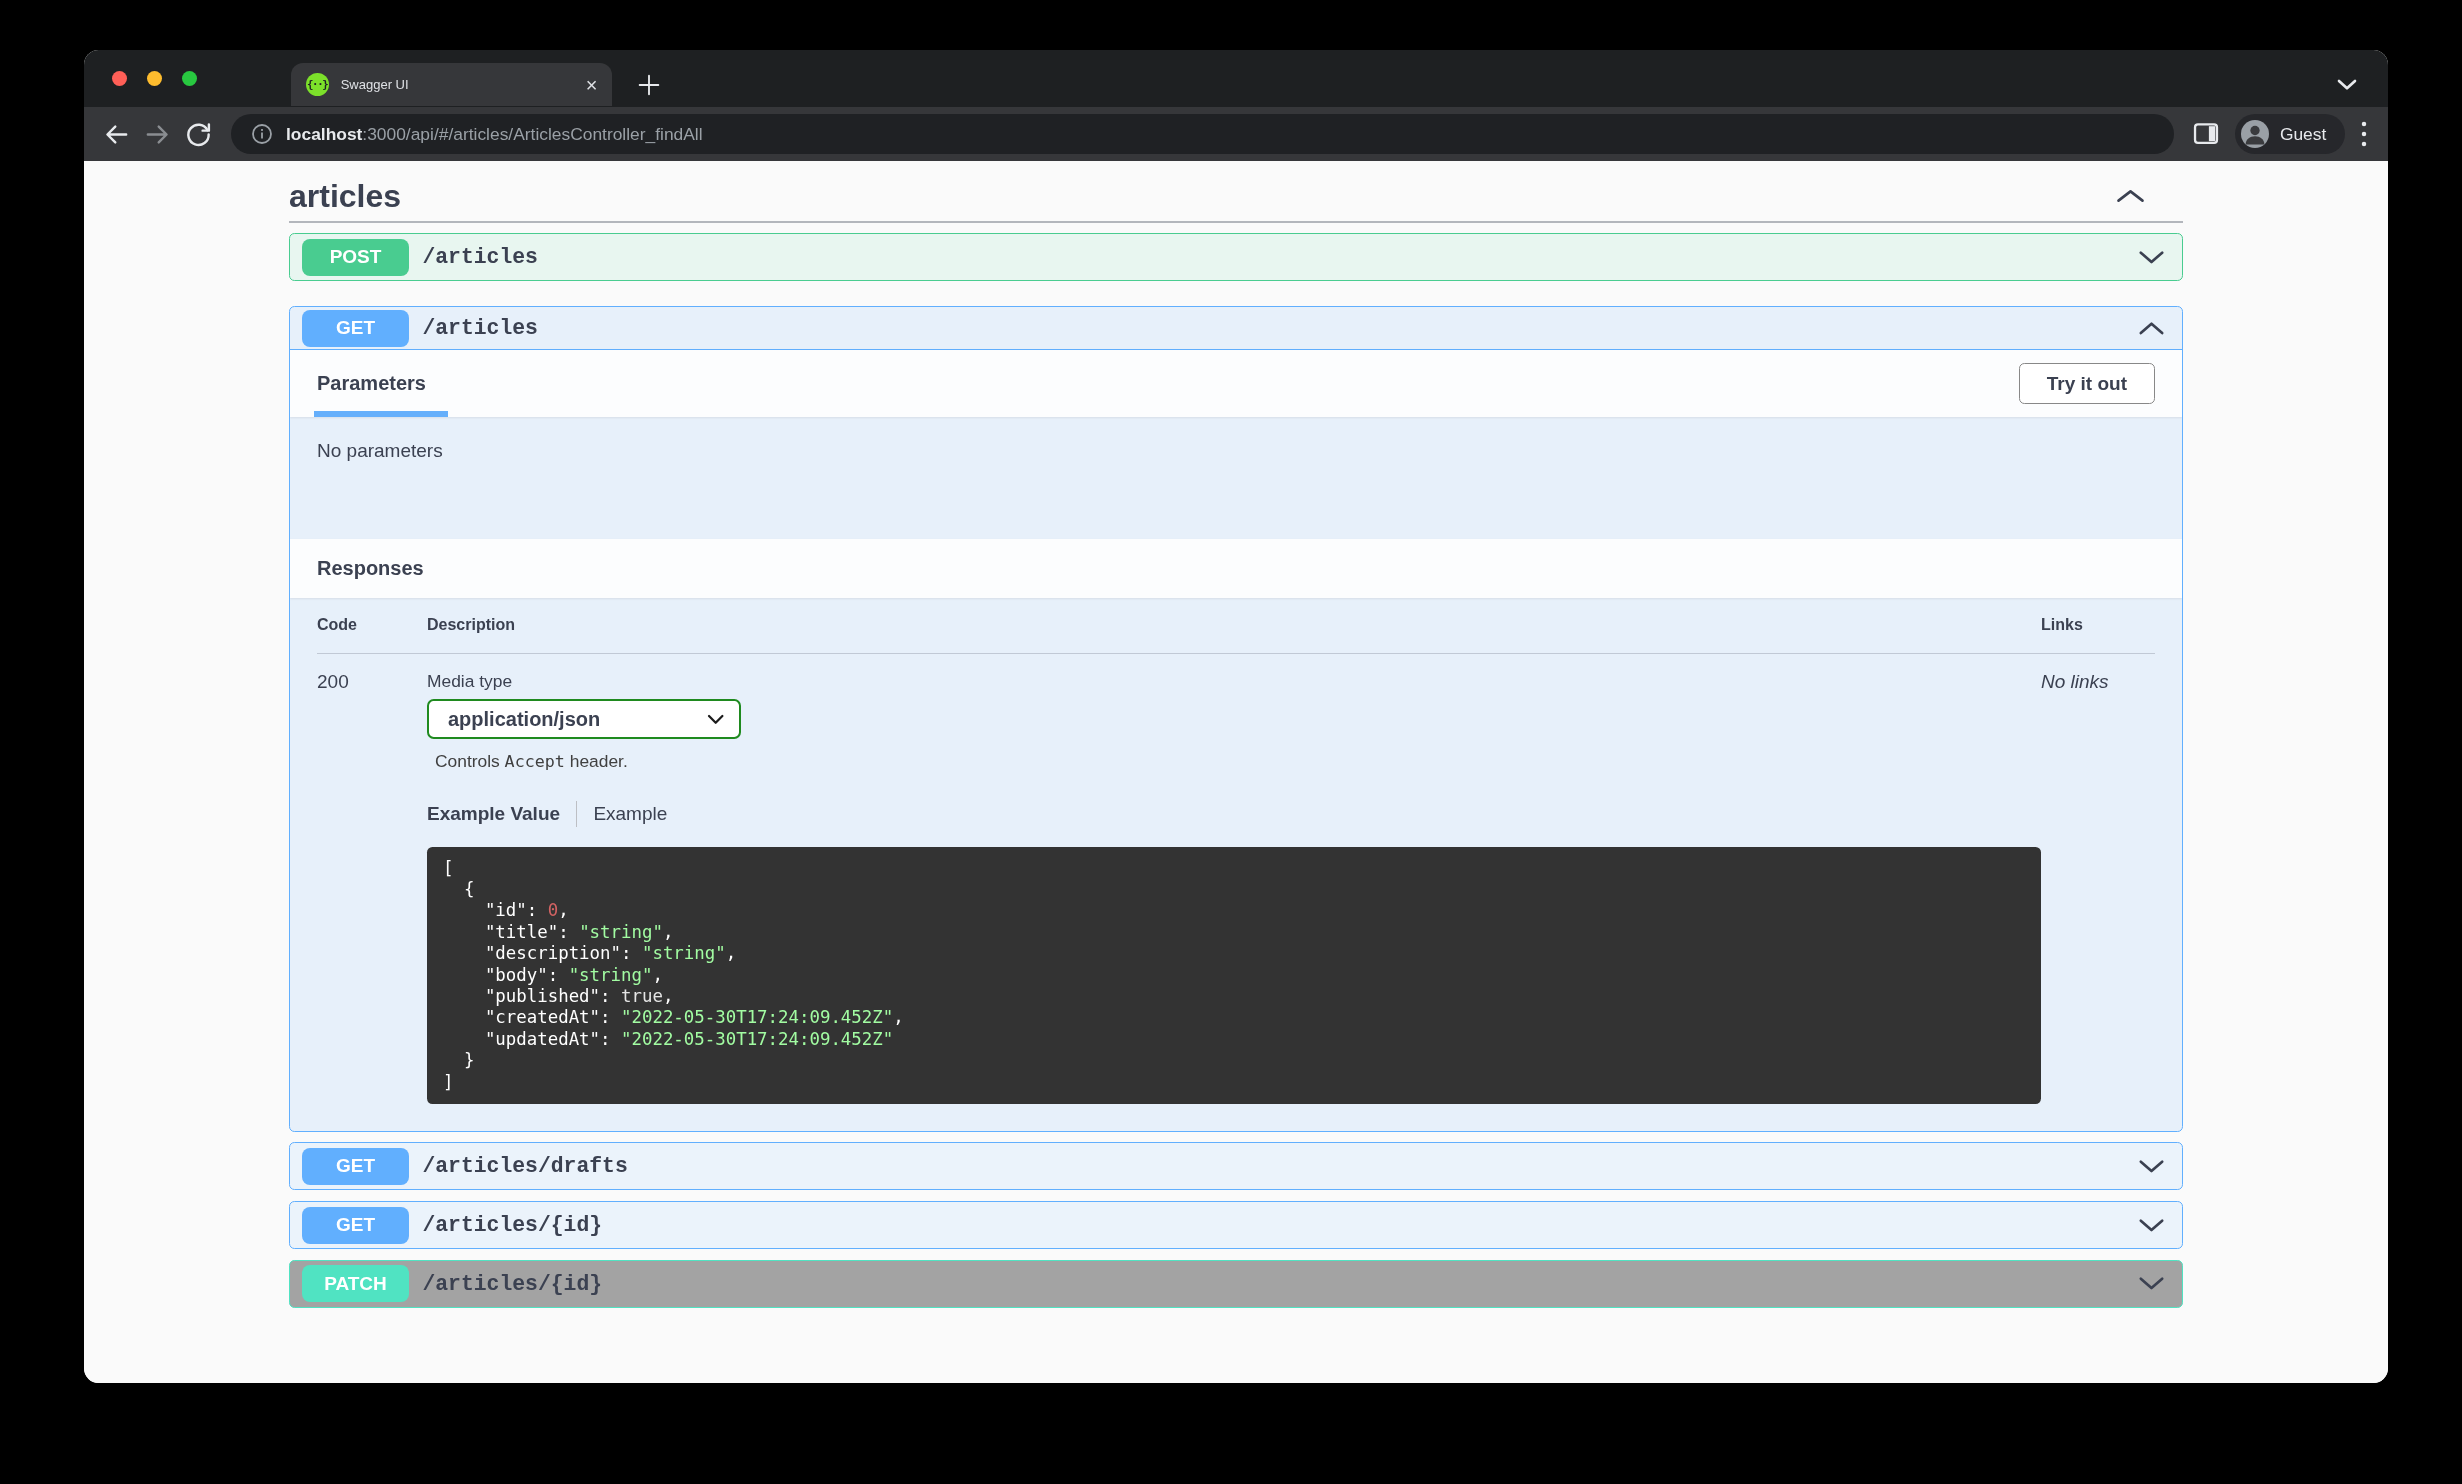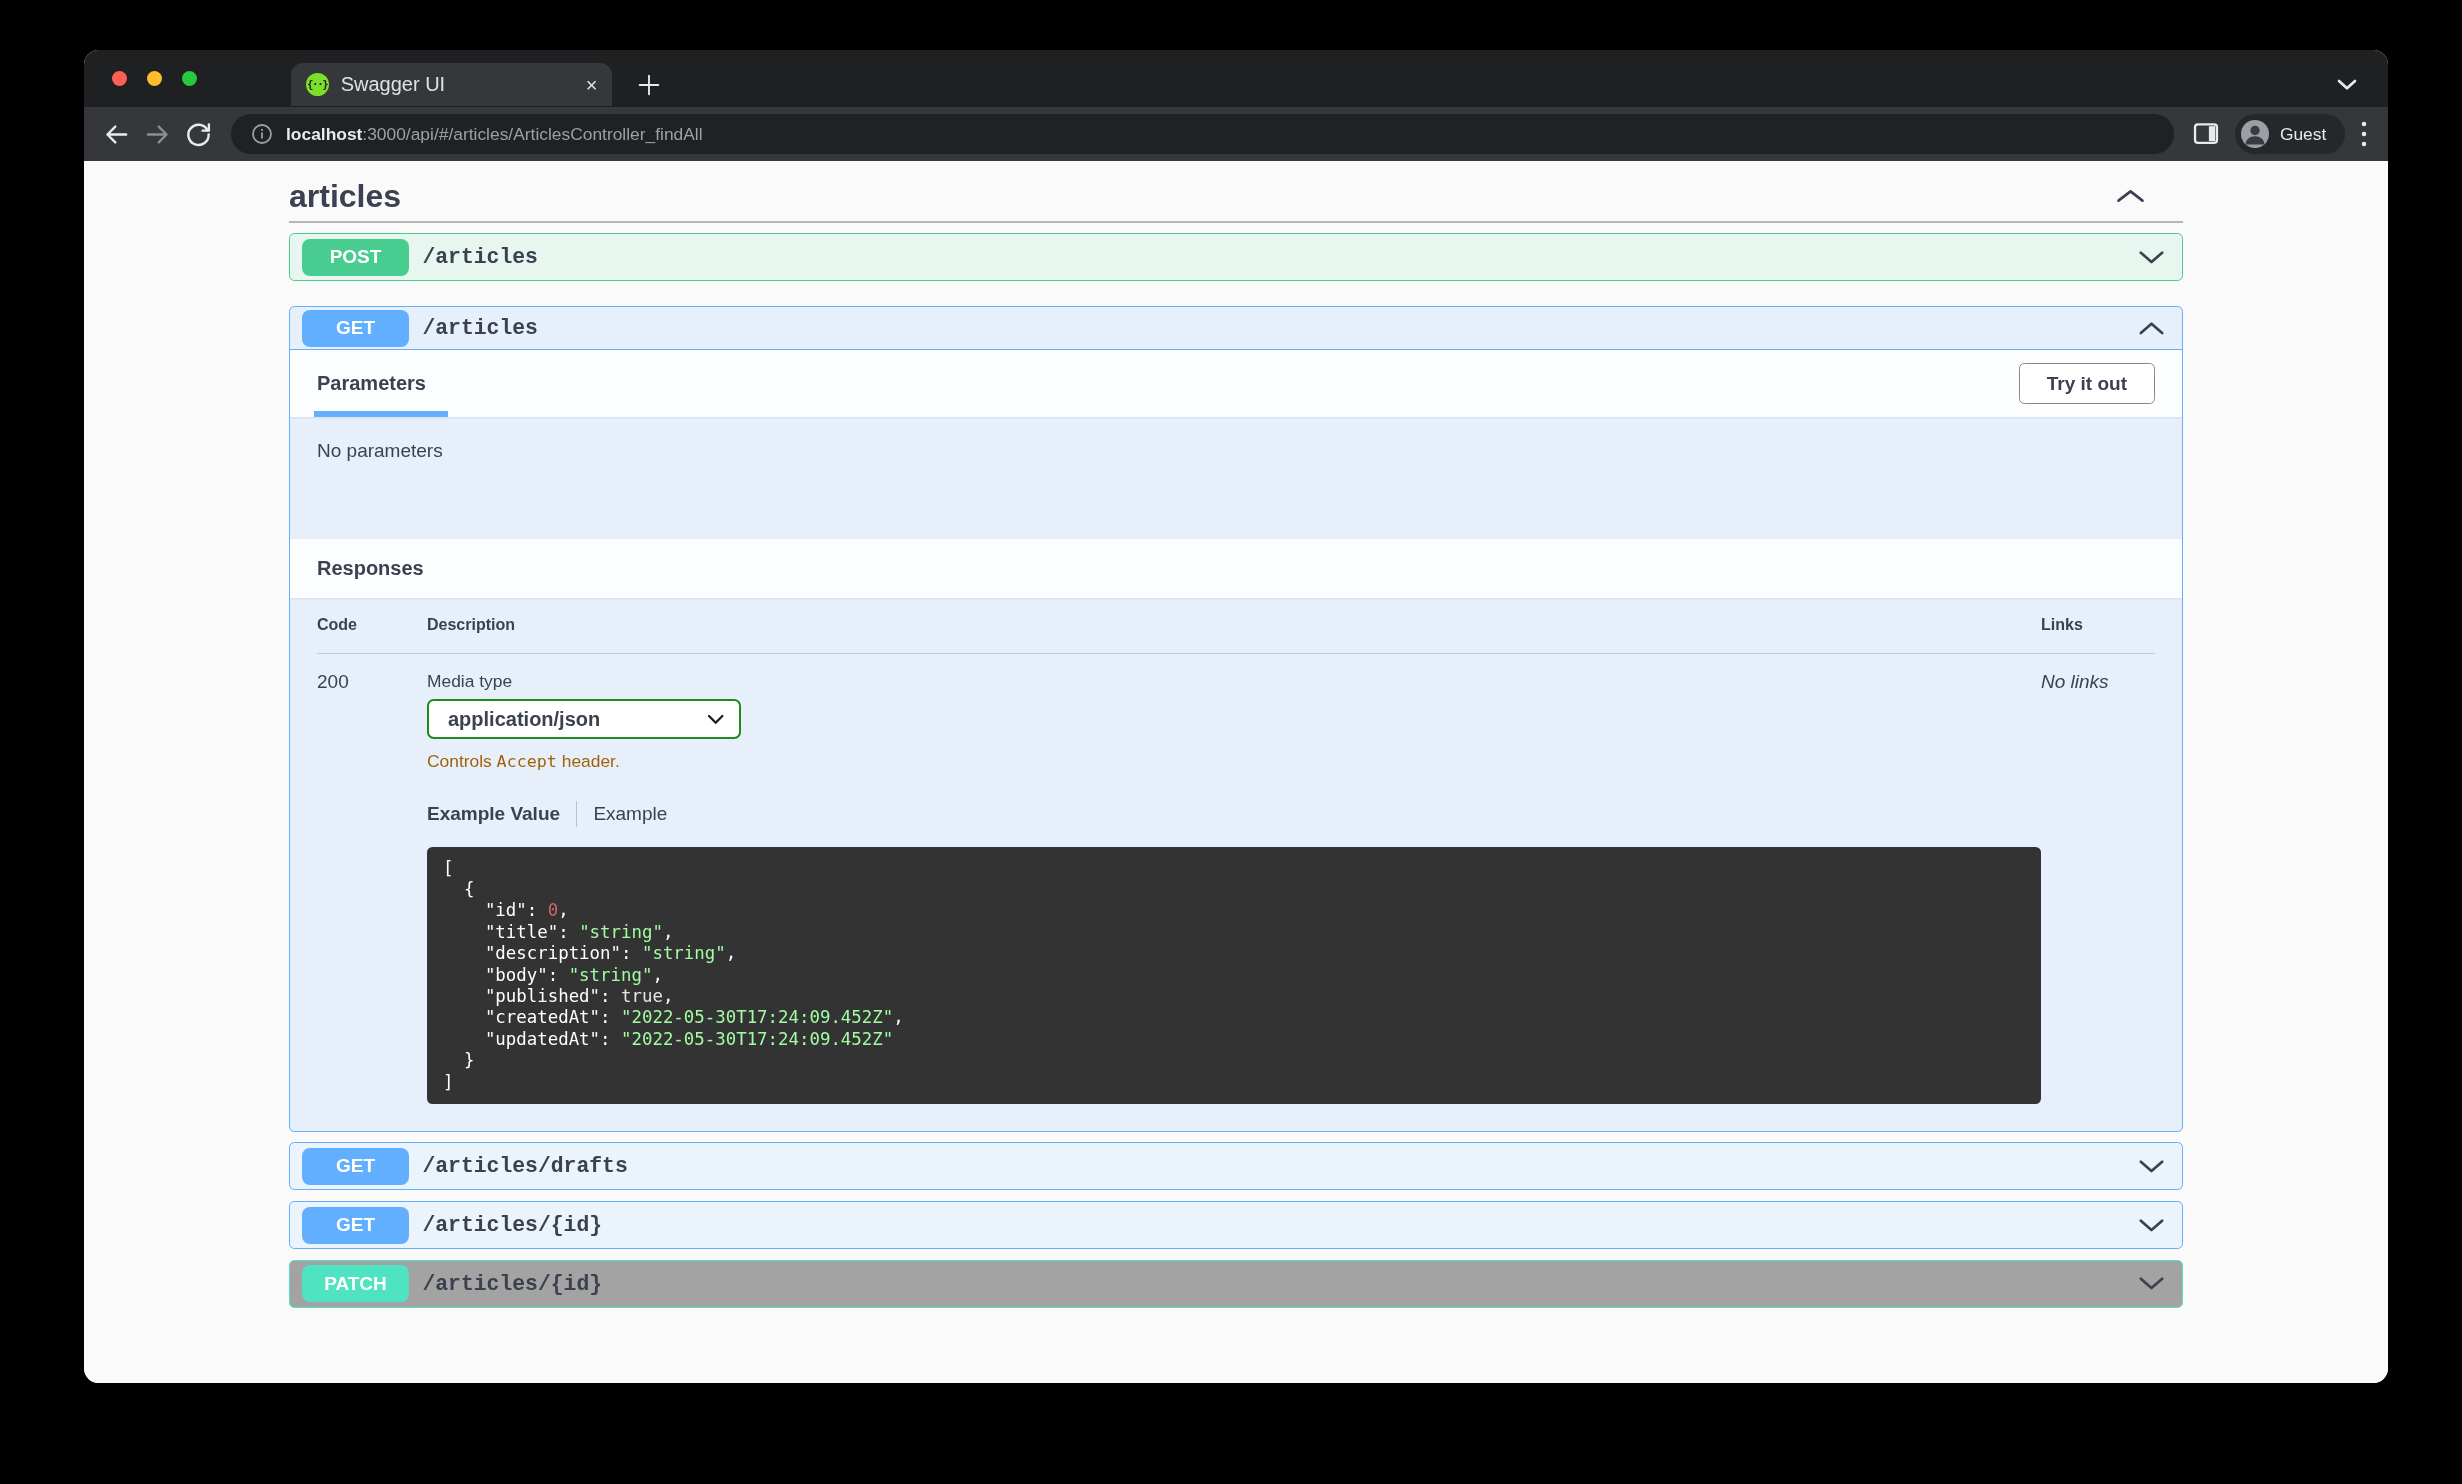--- a/index.html
+++ b/index.html
@@ -13,21 +13,21 @@
   
   .tabstrip { position:relative; height:57px; background:#1e2022; }
   .traffic { position:absolute; left:28px; top:0; height:57px; display:flex; align-items:center; gap:19.4px; }
   .light { width:15.4px; height:15.4px; border-radius:50%; }
   .light.red{ background:#ff5f57; } .light.yellow{ background:#febc2e; } .light.green{ background:#28c840; }
   .tab { position:absolute; left:207px; top:13.4px; width:321px; height:43px; background:#36373a;
          border-radius:12px 12px 0 0; display:flex; align-items:center; padding:0 14.7px; }
   .favicon { width:23px; height:23px; border-radius:50%; background:#7ce02a; color:#1e2022;
              display:flex; align-items:center; justify-content:center;
              font:700 10.7px "DejaVu Sans Mono", monospace; letter-spacing:-1.3px; flex:0 0 auto; }
-  .tab-title { color:#dfe1e5; font-size:20px; margin-left:12px; flex:1 1 auto; white-space:nowrap; overflow:hidden; }
+  .tab-title { color:#dfe1e5; font-size:13px; margin-left:12px; flex:1 1 auto; white-space:nowrap; overflow:hidden; }
   .tab-close { color:#dfe1e5; font-size:20px; line-height:20px; margin-left:8px; }
   .newtab { position:absolute; left:543px; top:13.4px; width:43px; height:43px; display:flex; align-items:center; justify-content:center; }
   .tabsearch { position:absolute; right:21.4px; top:14.7px; width:40px; height:40px; display:flex; align-items:center; justify-content:center; }
 
   
   .toolbar { position:relative; height:54px; background:#36373a; display:flex; align-items:center; }
   .navbtn { width:41px; height:41px; display:flex; align-items:center; justify-content:center; flex:0 0 auto; }
   .navbtn:first-child { margin-left:12px; }
   .urlbar { height:40px; flex:1 1 auto; margin:0 17.4px 0 12px; background:#1f2124; border-radius:20px;
             display:flex; align-items:center; padding:0 19px; overflow:hidden; white-space:nowrap; }
@@ -88,21 +88,21 @@
   .resp-divider { height:1.3px; background:rgba(59,65,81,.22); margin-top:19px; }
   .resp-row { display:flex; margin-top:17.4px; }
   .status-code { font-size:19px; color:#3b4151; }
   .no-links { font-size:19px; font-style:italic; color:#3b4151; }
 
   .media-label { font-size:17.4px; color:#3b4151; }
   .mediaselect { margin-top:7px; width:314px; height:40px; background:#fff; border:2.7px solid #1f8a1f;
                  border-radius:6.7px; display:flex; align-items:center; justify-content:space-between;
                  padding:0 14.7px 0 19px; }
   .mediaselect .val { font-size:20px; font-weight:700; color:#3b4151; }
-  .hint { margin-top:12px; font-size:17.4px; color:#a16207; }
+  .hint { margin-top:12px; font-size:17.4px; color:#404040;margin-left:8px; }
   .hint code { font-family:"DejaVu Sans Mono", monospace; font-size:16.7px; }
 
   .model-tabs { margin-top:29px; display:flex; align-items:center; }
   .mtab { font-size:19px; color:#3b4151; }
   .mtab.active { font-weight:700; }
   .mtab-sep { width:1.3px; height:25.4px; background:#bdbfc4; margin:0 16px; }
 
   .codeblock { margin-top:20px; width:100%; background:#333333; border-radius:5.4px;
                padding:10.7px 16px; font-family:"DejaVu Sans Mono", monospace;
                font-size:17.4px; line-height:21.4px; color:#fff; }

